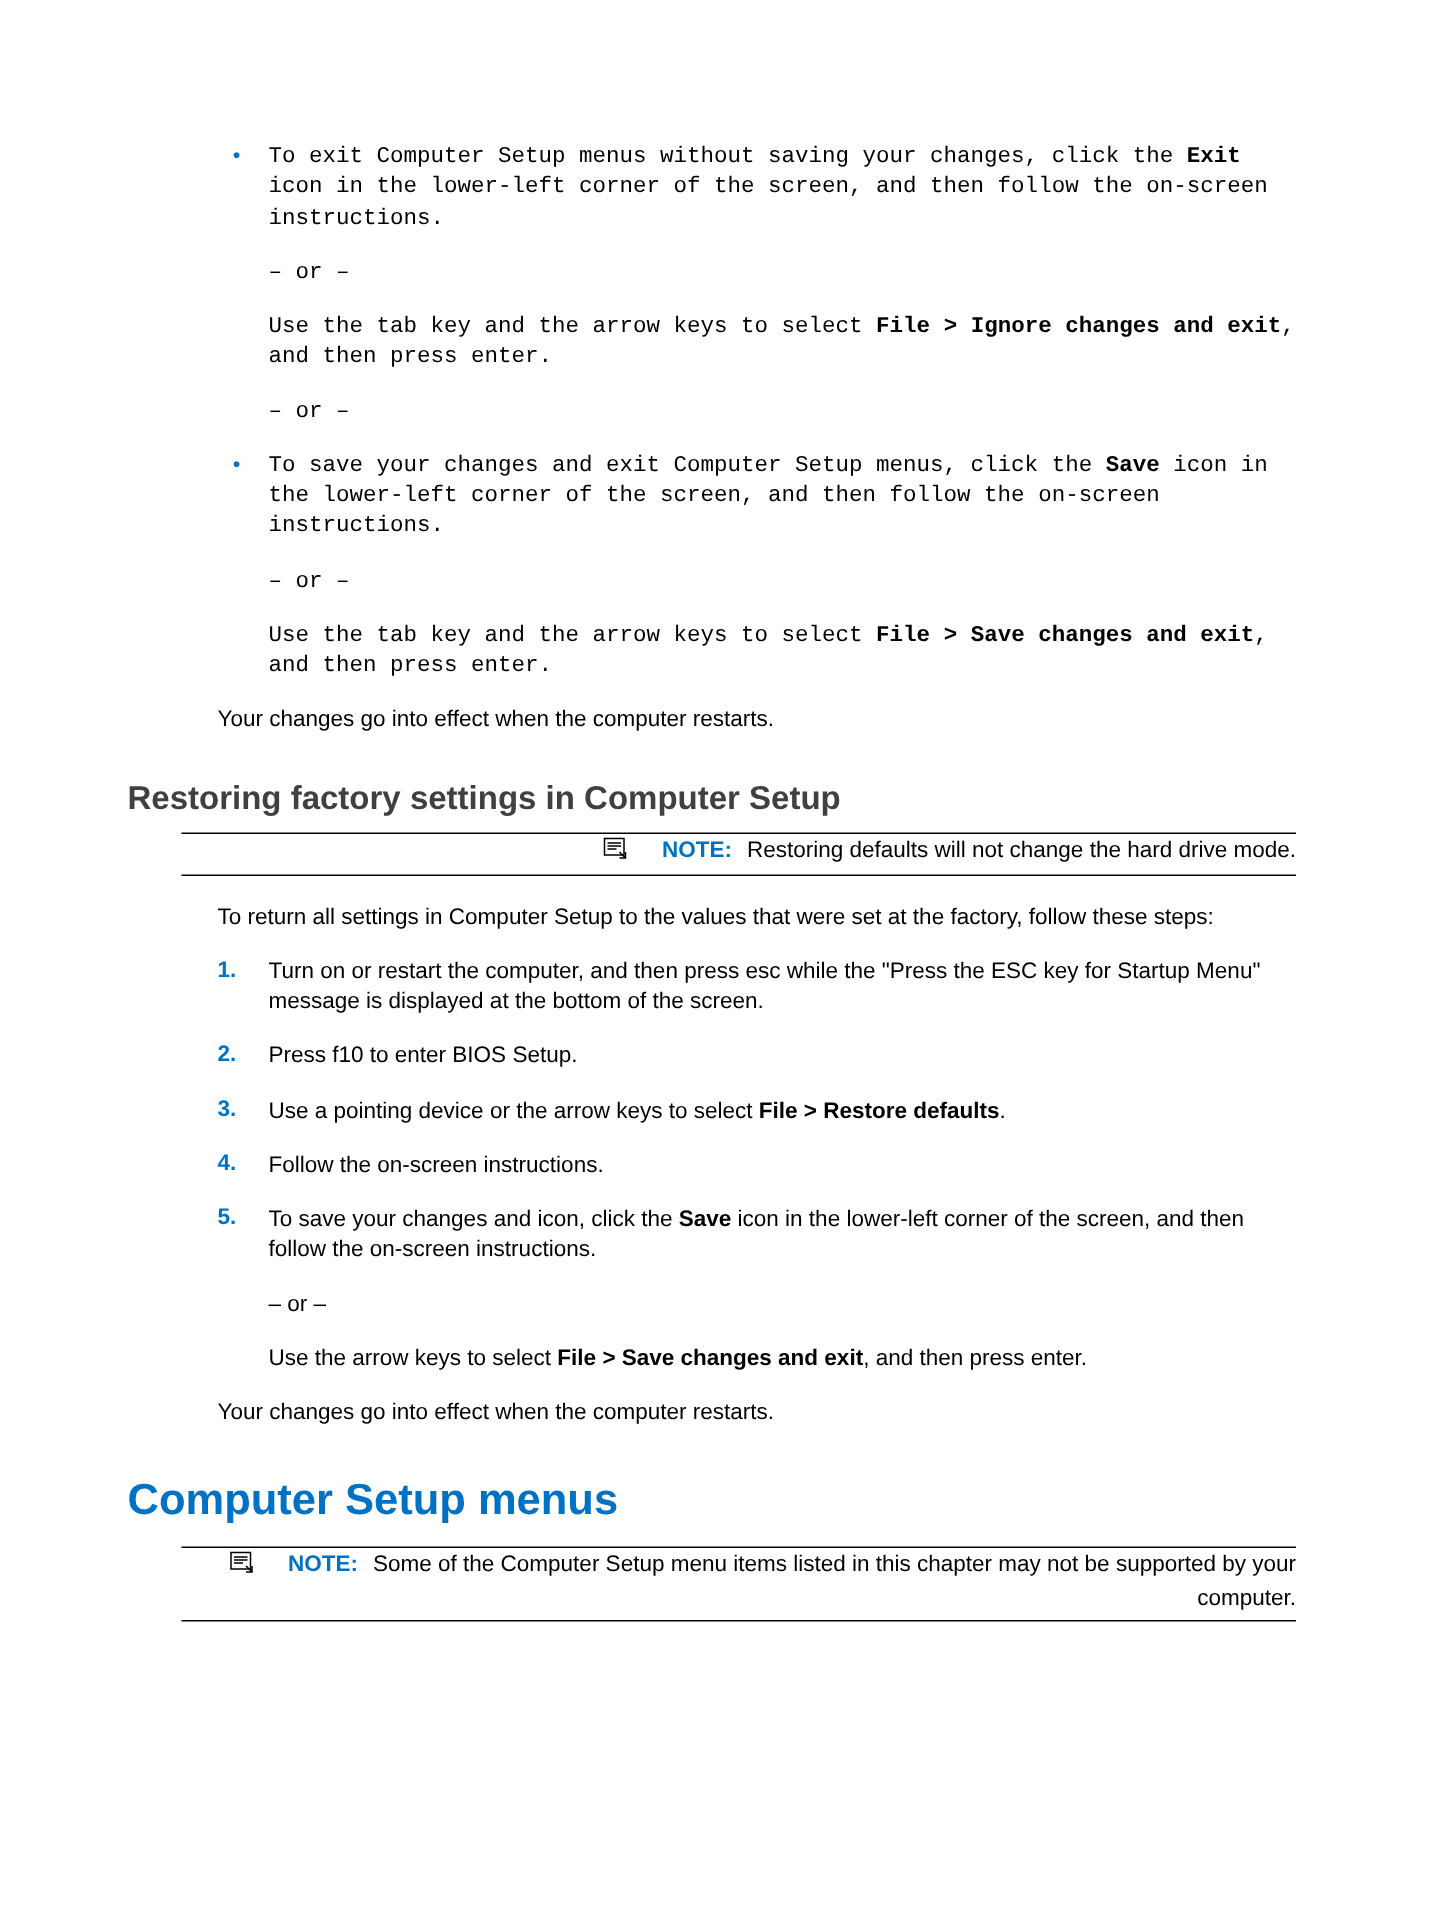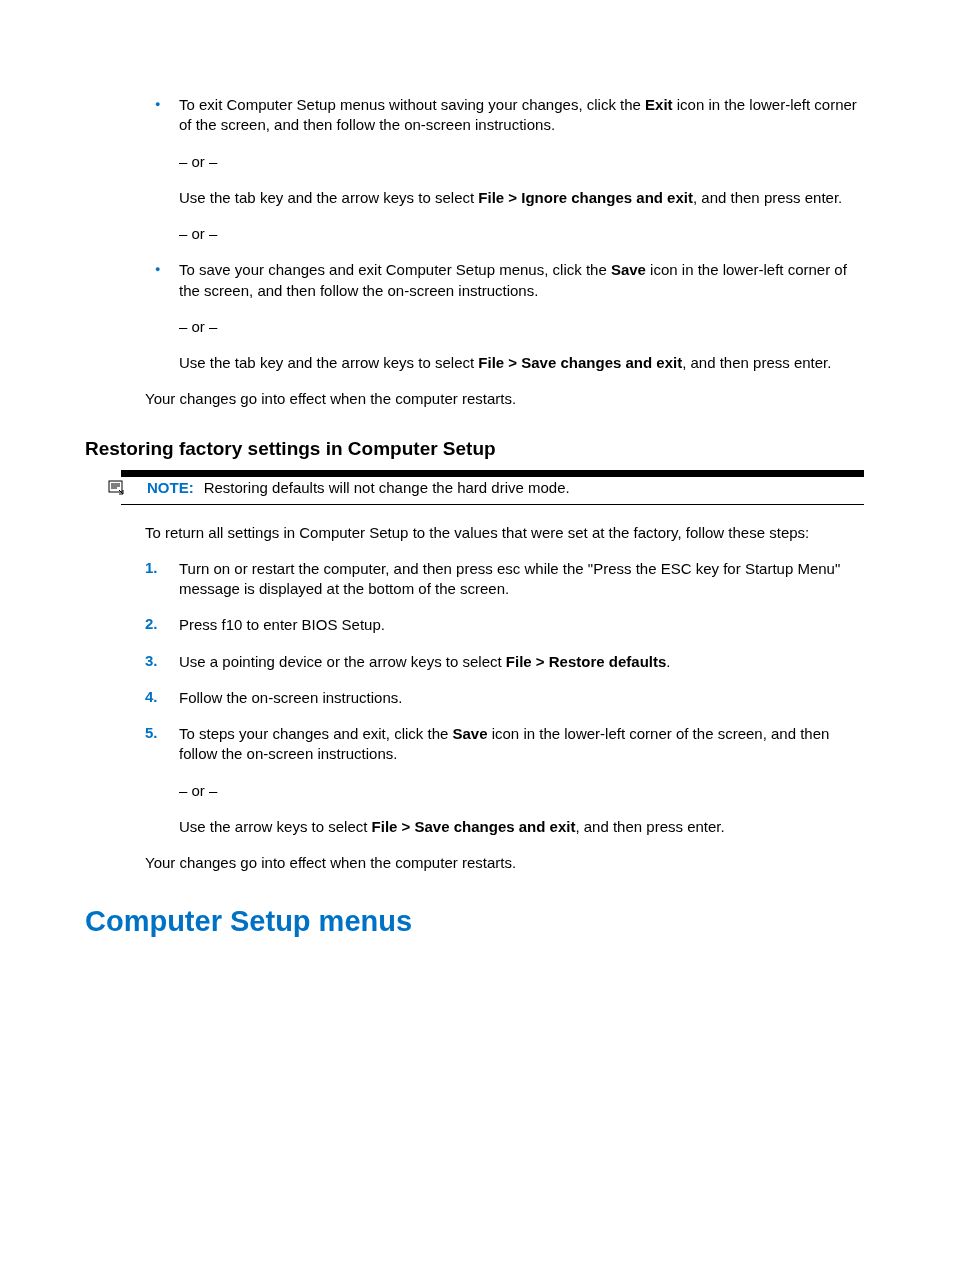--- a/index.html
+++ b/index.html
@@ -18,20 +18,21 @@
     margin-left: 60px;
   }
   p {
     margin: 0 0 16px 0;
     line-height: 1.35;
   }
   ul.bullets {
     list-style: none;
     padding: 0;
     margin: 0 0 16px 0;
+    font-family: Liberation Mono, monospace;
   }
   ul.bullets > li {
     position: relative;
     padding-left: 34px;
     margin-bottom: 16px;
   }
   ul.bullets > li::before {
     content: "●";
     color: #0072c6;
     font-size: 9px;
@@ -50,39 +51,40 @@
     margin-bottom: 16px;
   }
   ol.numbered > li .num {
     position: absolute;
     left: 0;
     top: 0;
     color: #0072c6;
     font-weight: bold;
   }
   h2.section {
-    color: #000000;
-    font-size: 19px;
+    color: #404040;
+    font-size: 22px;
     font-weight: bold;
     margin: 28px 0 10px 0;
   }
   h1.section-major {
     color: #0072c6;
     font-size: 29px;
     font-weight: bold;
     margin: 32px 0 14px 0;
   }
   .note-box {
-    border-top: 7px solid #000000;
+    border-top: 1px solid #000000;
     border-bottom: 1px solid #000;
     margin: 0 0 18px 36px;
     padding: 0 0 4px 0;
     line-height: 1.4;
     text-indent: -28px;
     padding-left: 28px;
+    text-align: right;
   }
   .note-icon {
     display: inline-block;
     width: 20px;
     text-align: center;
     margin-right: 6px;
     vertical-align: -2px;
   }
   .note-label {
     color: #0072c6;
@@ -142,27 +144,36 @@
       <li>
         <span class="num">3.</span>
         <p><span>Use a pointing device or the arrow keys to select </span><strong>File &gt; Restore defaults</strong><span>.</span></p>
       </li>
       <li>
         <span class="num">4.</span>
         <p>Follow the on-screen instructions.</p>
       </li>
       <li>
         <span class="num">5.</span>
-        <p><span>To steps your changes and exit, click the </span><strong>Save</strong><span> icon in the lower-left corner of the screen, and then follow the on-screen instructions.</span></p>
+        <p><span>To save your changes and icon, click the </span><strong>Save</strong><span> icon in the lower-left corner of the screen, and then follow the on-screen instructions.</span></p>
         <p>– or –</p>
         <p><span>Use the arrow keys to select </span><strong>File &gt; Save changes and exit</strong><span>, and then press </span><span class="blue-key">enter</span><span>.</span></p>
       </li>
     </ol>
 
     <p>Your changes go into effect when the computer restarts.</p>
   </div>
 
 
   <h1 class="section-major">Computer Setup menus</h1>
 
 
+  <div class="note-box">
+    <span class="note-icon">
+      <svg width="18" height="16" viewBox="0 0 18 16">
+          <rect x="1" y="2" width="13" height="11" fill="none" stroke="#000" stroke-width="1"></rect>
+          <path d="M3 5 H12 M3 7 H12 M3 9 H9" stroke="#000" stroke-width="1"></path>
+          <path d="M11 11 L15 15 M15 11 L15 15 L11 15" fill="none" stroke="#000" stroke-width="1"></path>
+        </svg>
+    </span><span class="note-label">NOTE:</span><span>Some of the Computer Setup menu items listed in this chapter may not be supported by your computer.</span>
+  </div>
 
 </div>
 
 </body></html>

